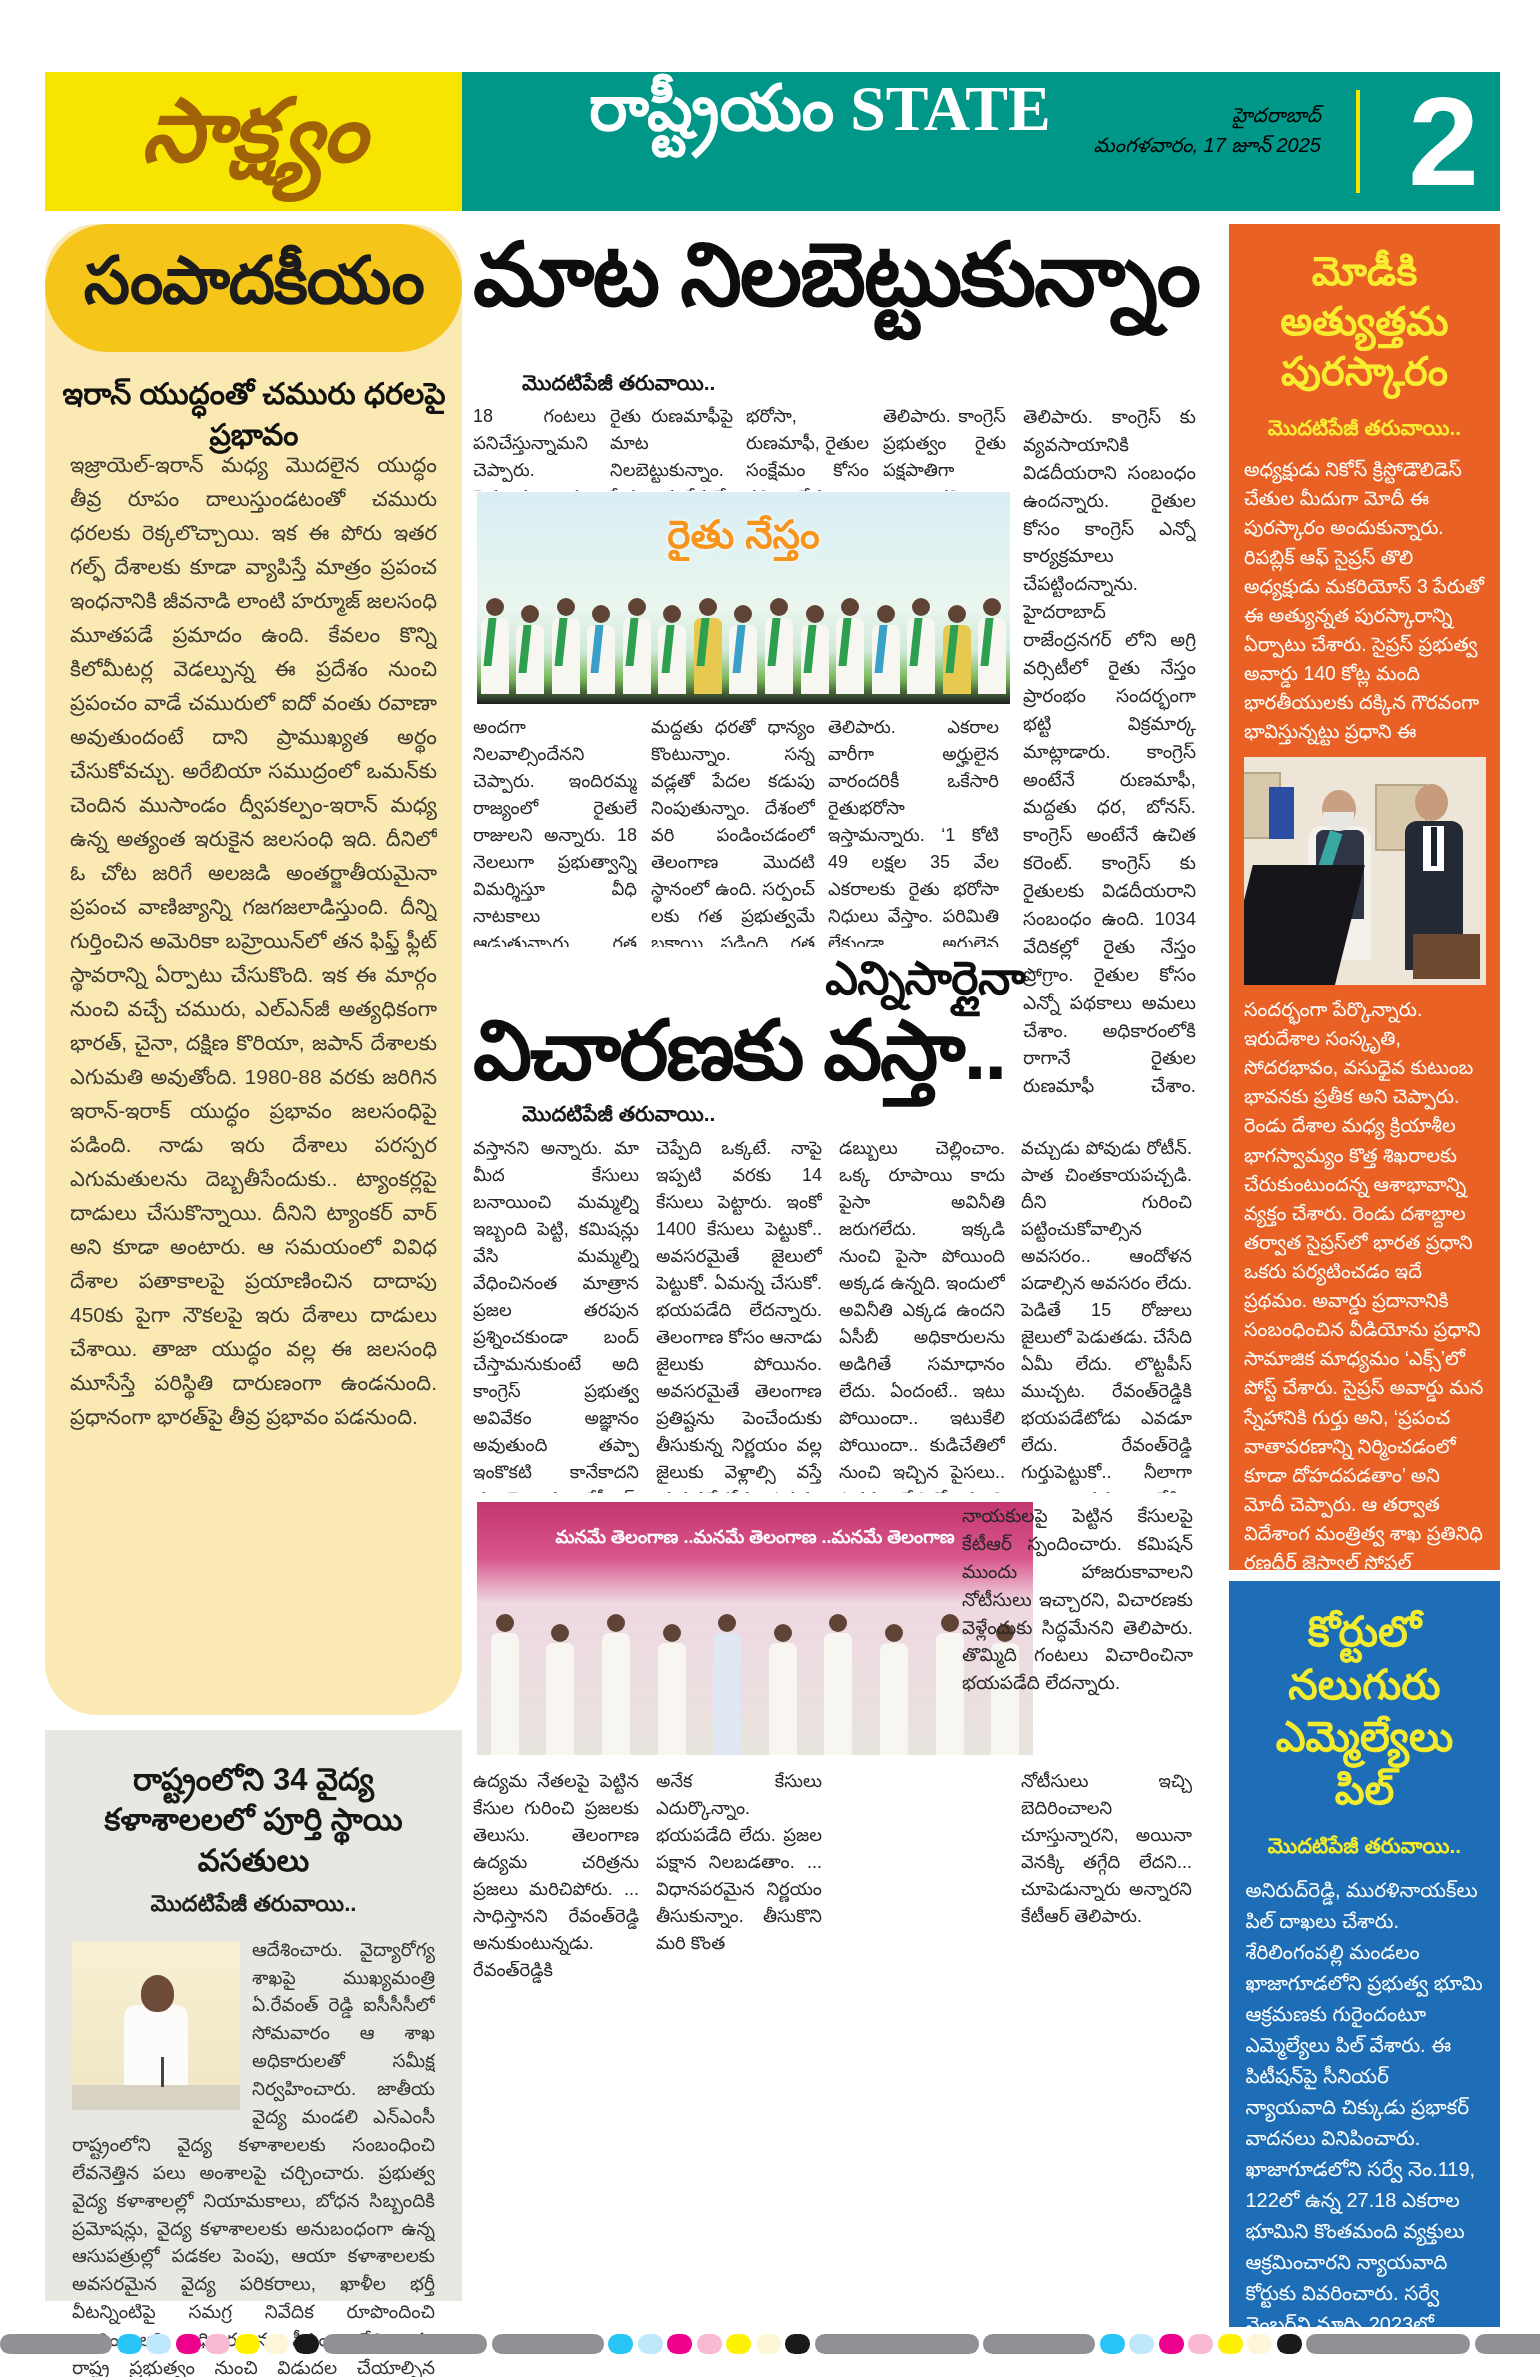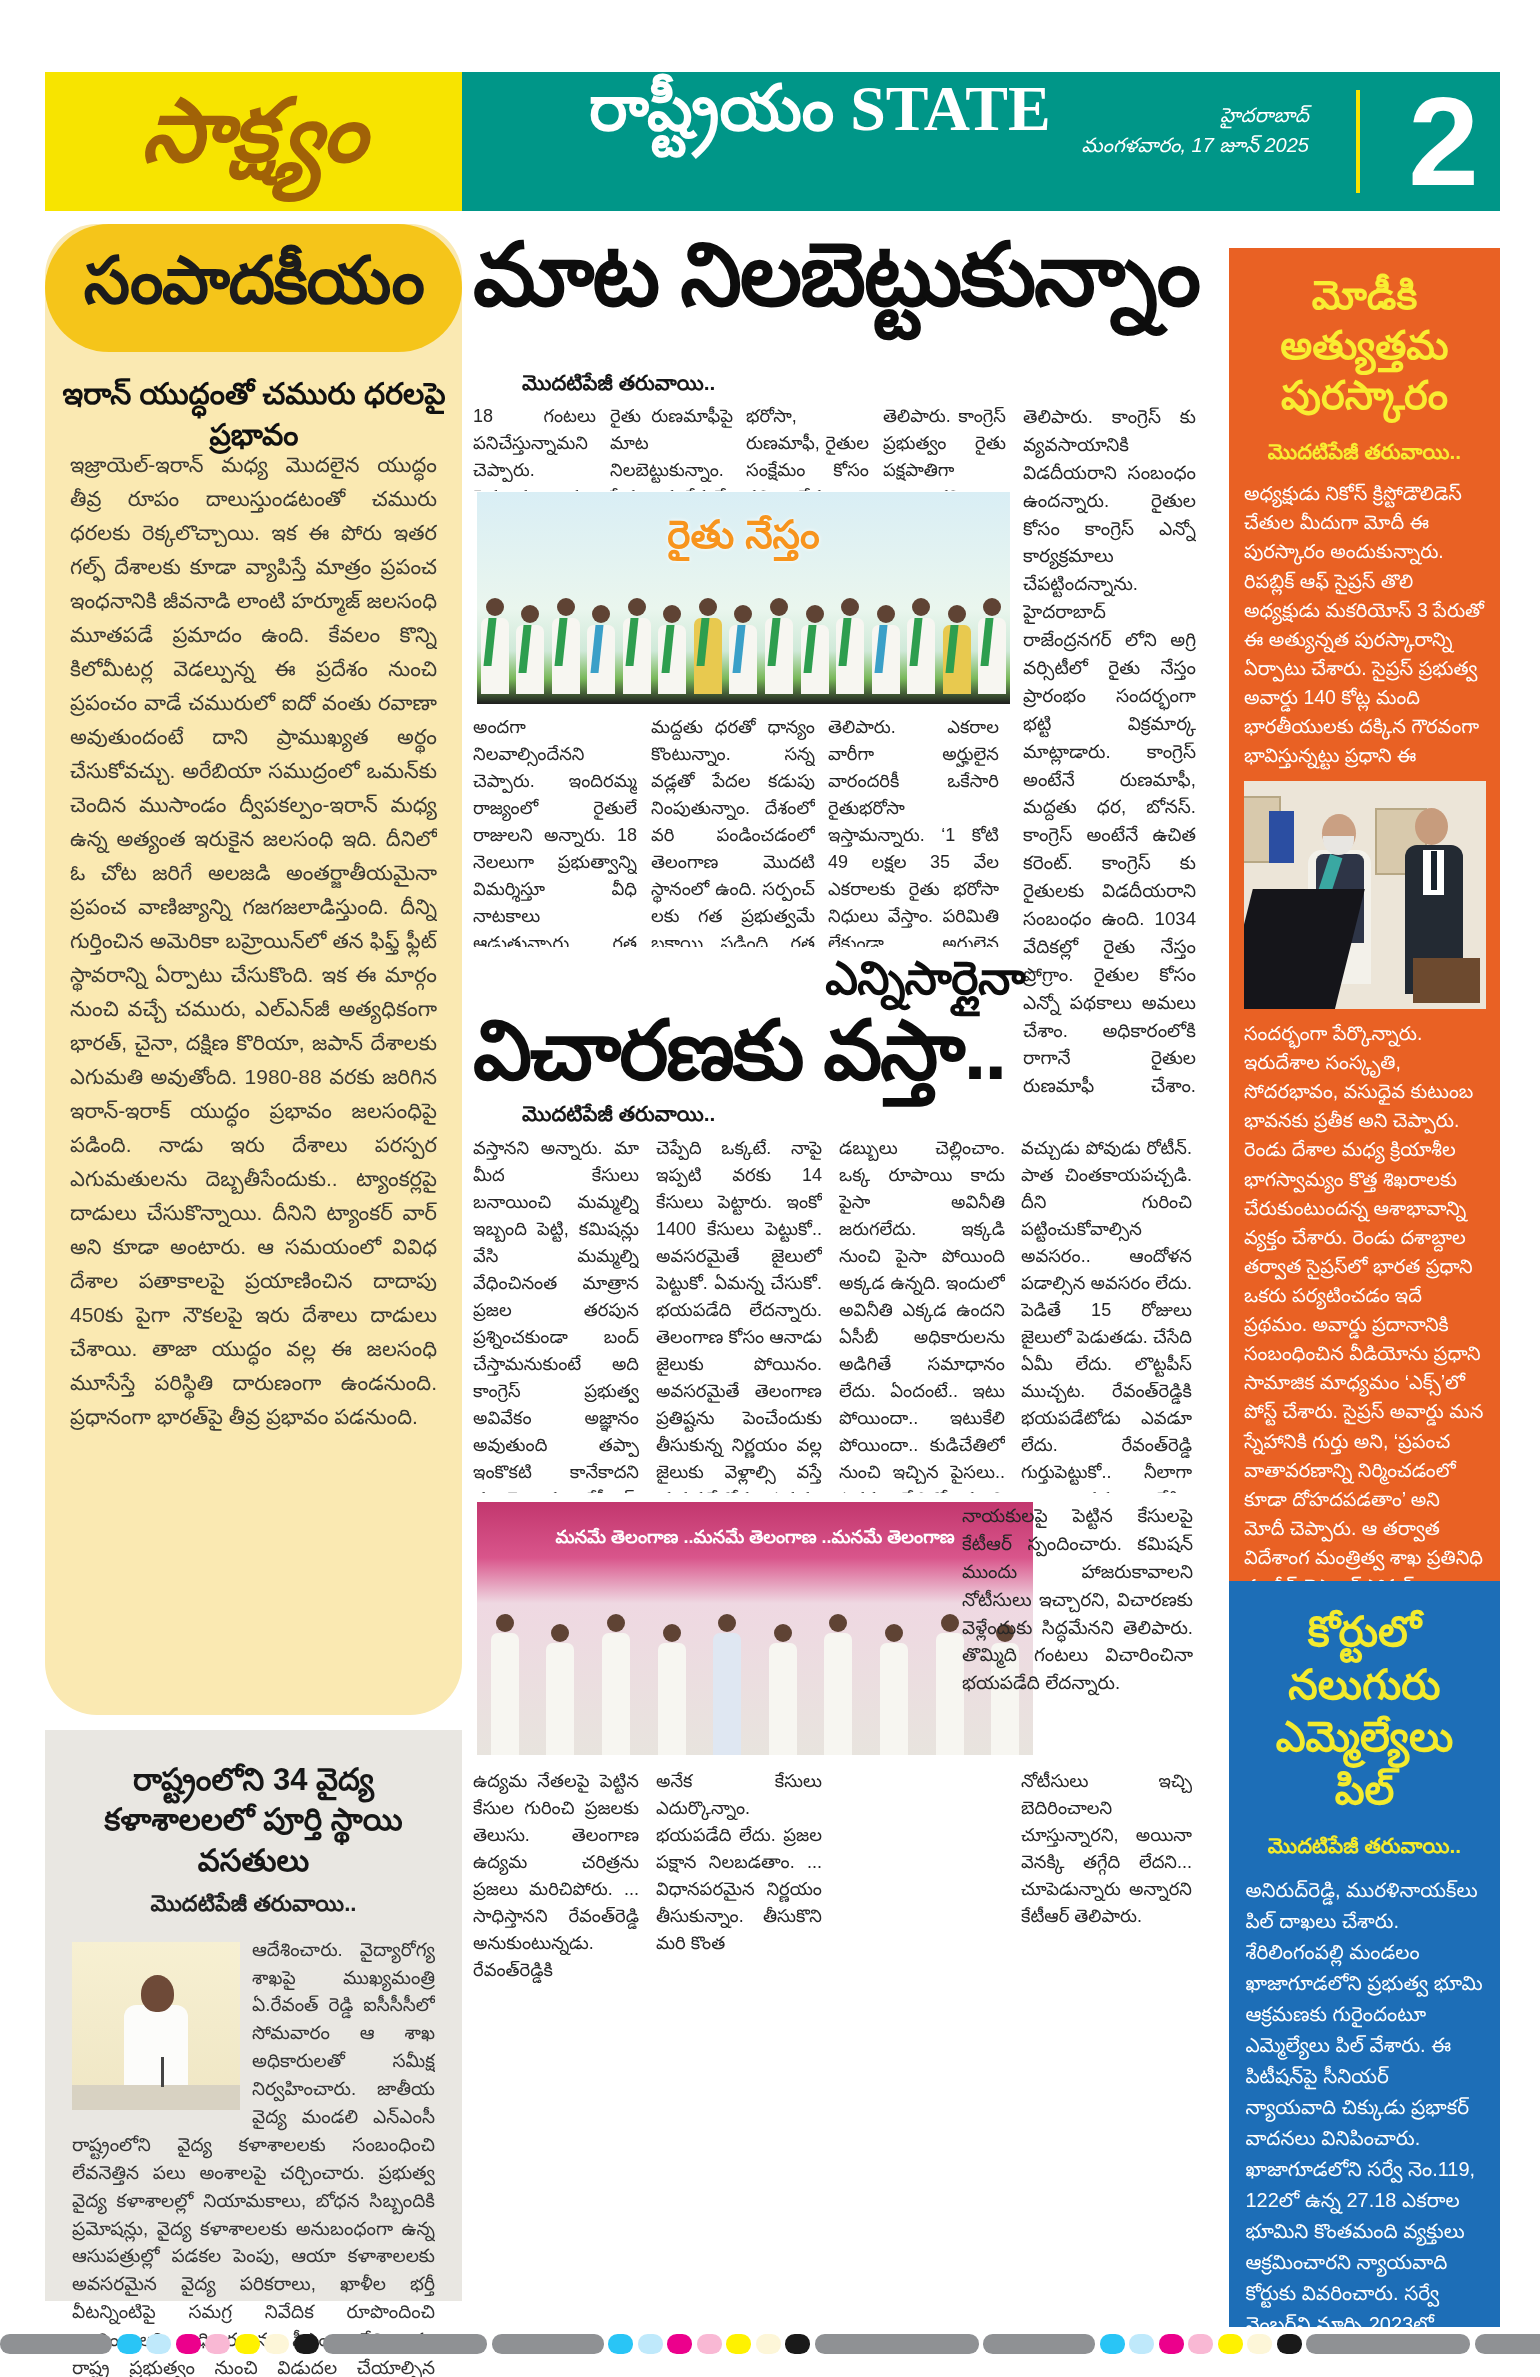--- a/index.html
+++ b/index.html
@@ -8,21 +8,21 @@
         font-family:"Liberation Sans", sans-serif;color:#1a1a1a;}
   .abs{position:absolute;}
 
   
   .mast-yellow{left:45px;top:72px;width:417px;height:139px;background:#F7E400;
     display:flex;align-items:center;justify-content:center;}
   .mast-logo{font-size:88px;font-weight:900;color:#a16207;font-style:italic;letter-spacing:-1.5px;}
   .mast-teal{left:462px;top:72px;width:1038px;height:139px;background:#009688;display:flex;align-items:flex-start;}
   .mast-section{font-family:"Liberation Serif", serif;font-size:64px;font-weight:700;color:#ffffff;
     margin-left:127px;white-space:nowrap;}
-  .mast-date{position:absolute;right:191px;top:28px;text-align:right;color:#ffffff;
+  .mast-date{position:absolute;right:179px;top:28px;text-align:right;color:#000000;
     font-size:20px;font-style:italic;line-height:1.5;}
   .mast-divider{position:absolute;right:140px;top:18px;width:3.7px;height:103px;background:#F7E400;}
   .mast-page{position:absolute;right:21px;top:-4.5px;font-size:127px;font-weight:900;color:#ffffff;}
 
   
   .edit-box{left:45px;top:224px;width:417px;height:1491px;background:#FAE9B2;border-radius:52px;}
   .edit-pill{position:absolute;left:0px;top:0px;width:417px;height:128px;background:#F5C51A;
     border-radius:64px;display:flex;align-items:center;justify-content:center;}
   .edit-pill span{font-size:66px;font-weight:900;color:#1c1c1c;letter-spacing:-1.5px;}
   .edit-sub{position:absolute;left:15px;top:153px;width:388px;text-align:center;
@@ -70,21 +70,21 @@
   .photo2 .people-row{bottom:0;}
   .photo2 .person .torso{height:112px;}
   .photo2 .person:nth-child(odd) .torso{height:122px;}
   .photo2 .person:nth-child(5) .torso{background:#dfe7f2;}
 
   
   .h2-top{left:473px;top:951px;width:552px;text-align:right;font-size:46px;font-weight:900;color:#0d0d0d;letter-spacing:-0.7px;}
   .h2-main{left:473px;top:1003px;width:567px;font-size:83px;font-weight:900;color:#0d0d0d;letter-spacing:-2.2px;white-space:nowrap;}
 
   
-  .orange-box{left:1229px;top:224px;width:271px;height:1346px;background:#E96124;padding:22.4px 15px 0 15px;margin-top:24px;}
+  .orange-box{left:1229px;top:224px;width:271px;height:1346px;background:#E96124;padding:22.4px 15px 0 15px;}
   .ob-head{text-align:center;font-size:40px;font-weight:900;color:#F9ED32;line-height:1.25;}
   .ob-kicker{margin-top:19.4px;text-align:center;font-size:21px;font-weight:700;color:#F9ED32;}
   .ob-body{margin-top:10.4px;font-size:19.4px;line-height:1.5;color:#ffffff;text-align:left;}
   .modi-photo{width:242px;height:228px;margin:10.4px 0;position:relative;background:#ece5d8;overflow:hidden;}
   .mp-frame{position:absolute;width:52px;height:67px;background:#d8c9ac;border:2.2px solid #b7a784;}
   .mp-flag{position:absolute;left:25px;top:30px;width:25px;height:52px;background:#2b4ea2;}
   .mp-lectern{position:absolute;left:-7.5px;bottom:-7.5px;width:112px;height:127px;background:#15151a;transform:skewX(-14deg);}
   .mp-modi-torso{position:absolute;left:64px;top:69px;width:63px;height:134px;background:#f3f1ea;border-radius:13.4px 13.4px 0 0;}
   .mp-modi-vest{position:absolute;left:72px;top:73px;width:48px;height:89px;background:#2e3547;border-radius:7.5px 7.5px 0 0;}
   .mp-modi-sash{position:absolute;left:72px;top:73px;width:13.4px;height:89px;background:#3aa8a2;transform:rotate(18deg);}

